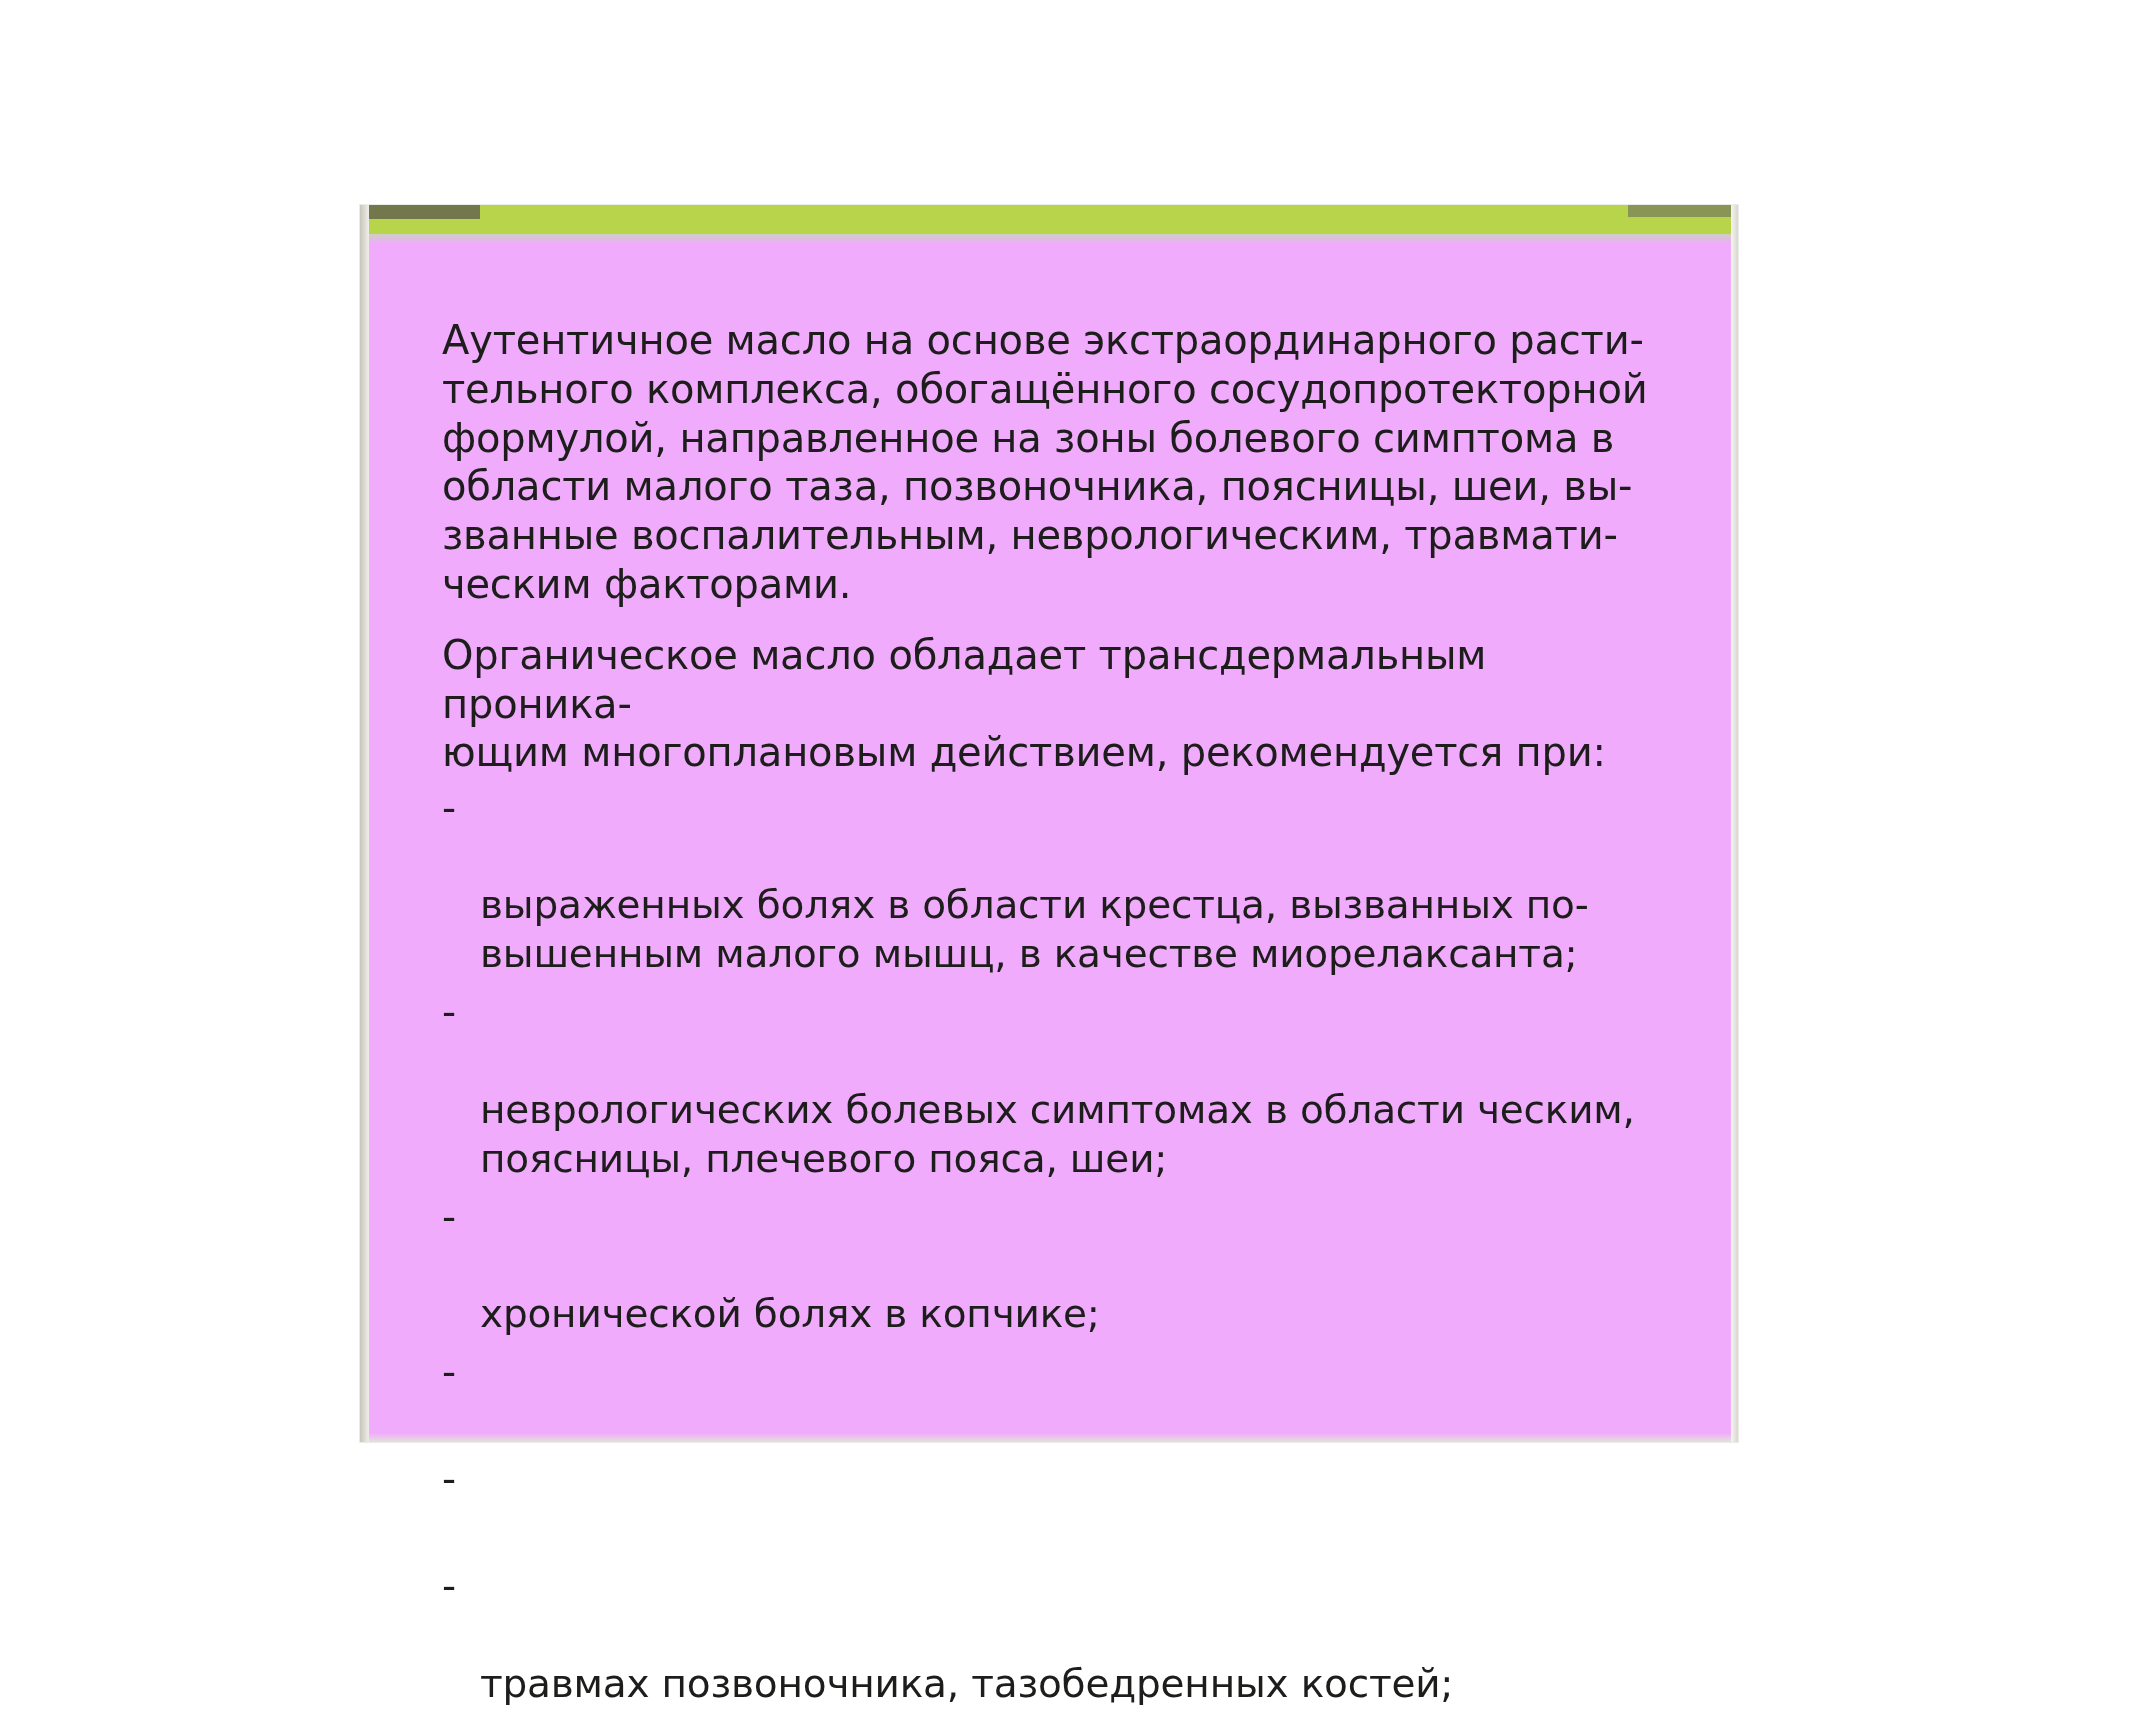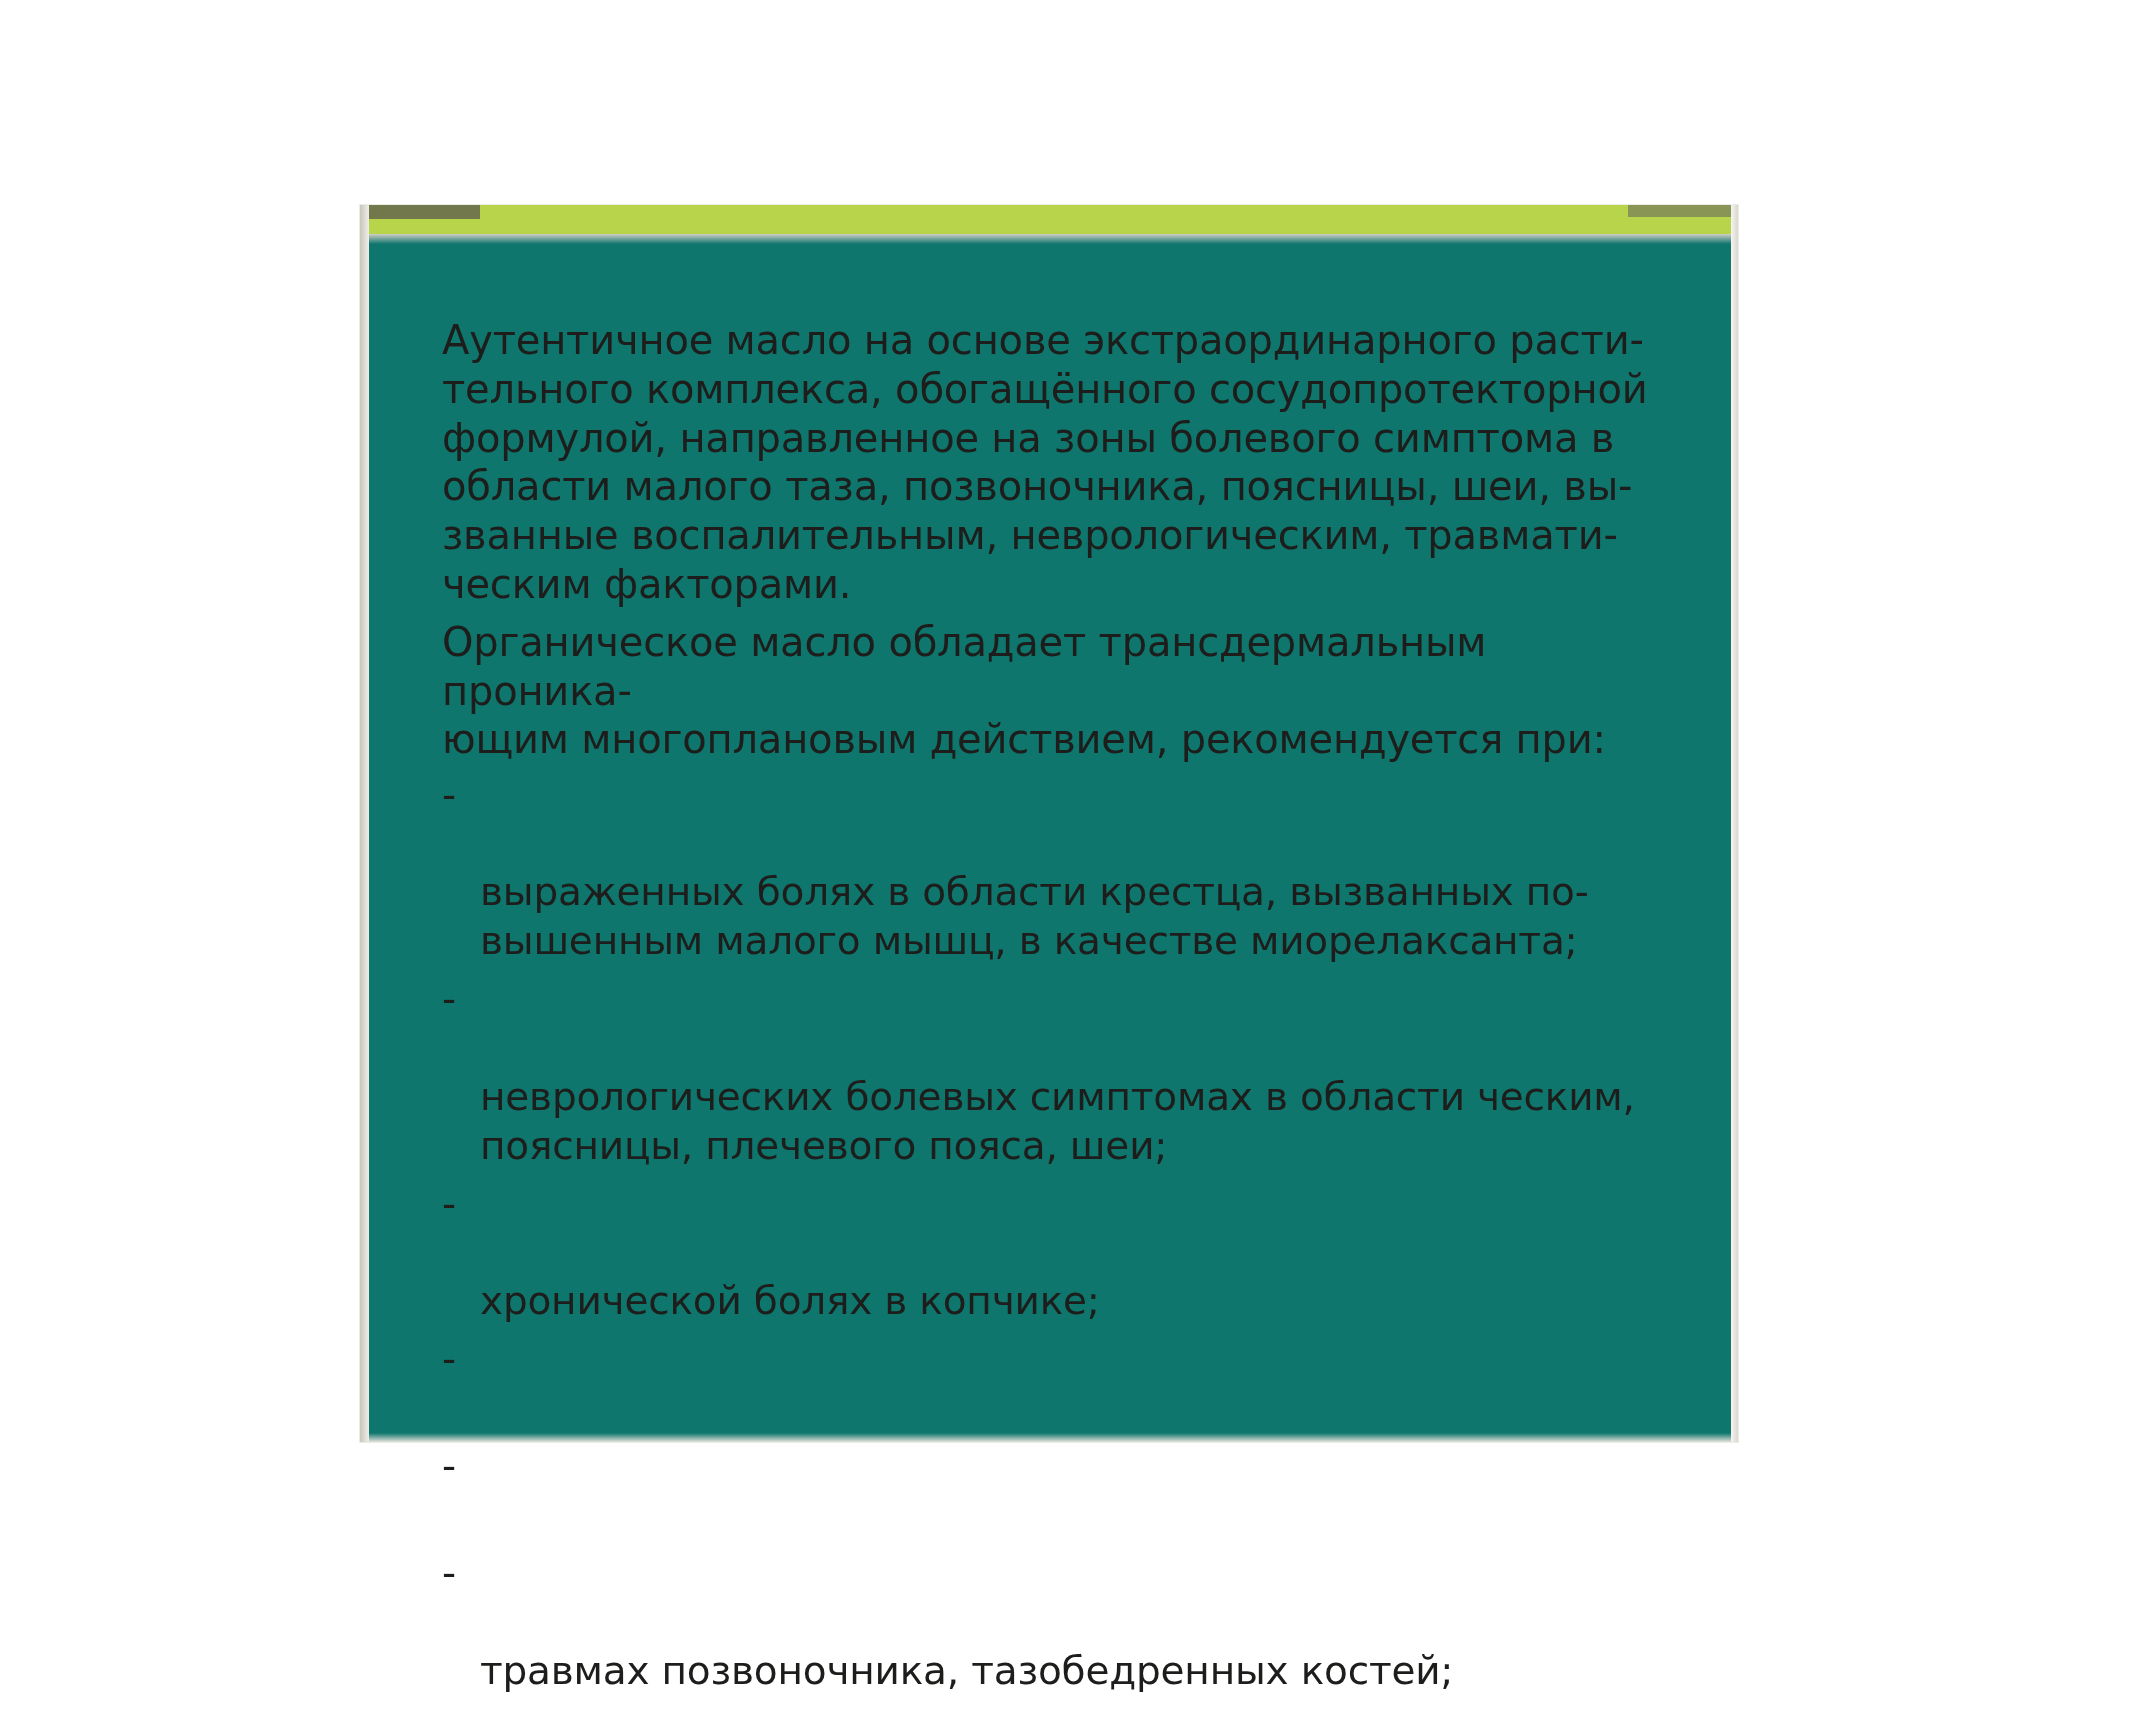--- a/index.html
+++ b/index.html
@@ -15,21 +15,21 @@
     overflow: hidden;
   }
 
   
   #box {
     position: absolute;
     left: 360px;
     top: 205px;
     width: 1378px;
     height: 1237px;
-    background: #0f766e;
+    background: #f0abfc;
     box-shadow: 0 0 0 0.9px #e9e9e5;
   }
 
   
   #box .spine-left {
     position: absolute;
     left: 0;
     top: 0;
     width: 8.6px;
     height: 100%;
@@ -98,21 +98,21 @@
 
   .para {
     font-size: 40px;
     line-height: 1.22;
     color: #1d1d1b;
     letter-spacing: -0.2px;
     margin: 0 0 0 0;
     white-space: pre-line;
   }
   .para.second {
-    margin-top: 9px;
+    margin-top: 22px;
   }
 
   ul.bullets {
     list-style: none;
     margin: 6.8px 0 0 0;
     padding: 0;
   }
   ul.bullets li {
     position: relative;
     font-size: 39px;

